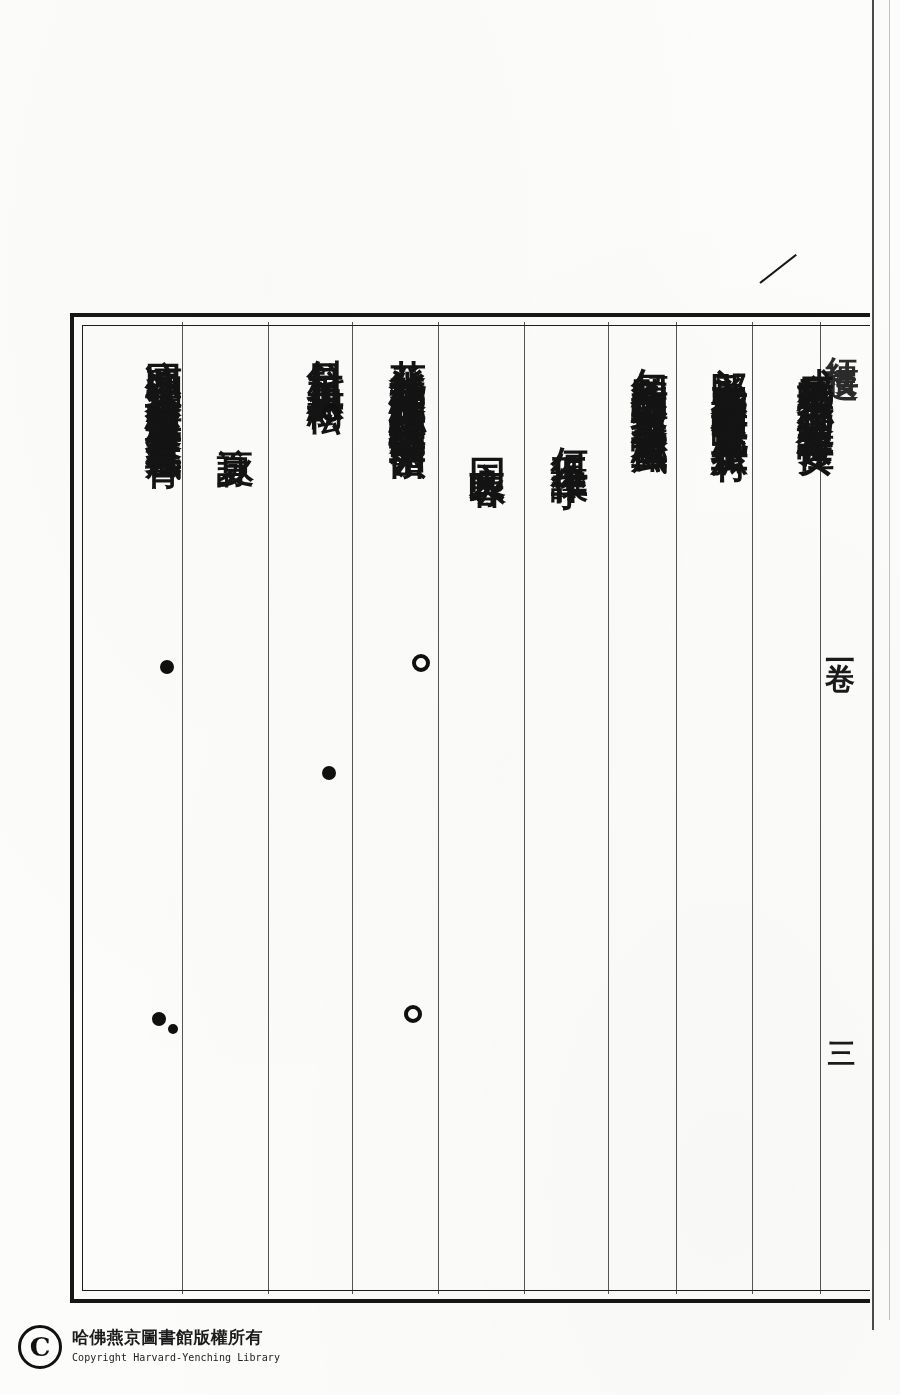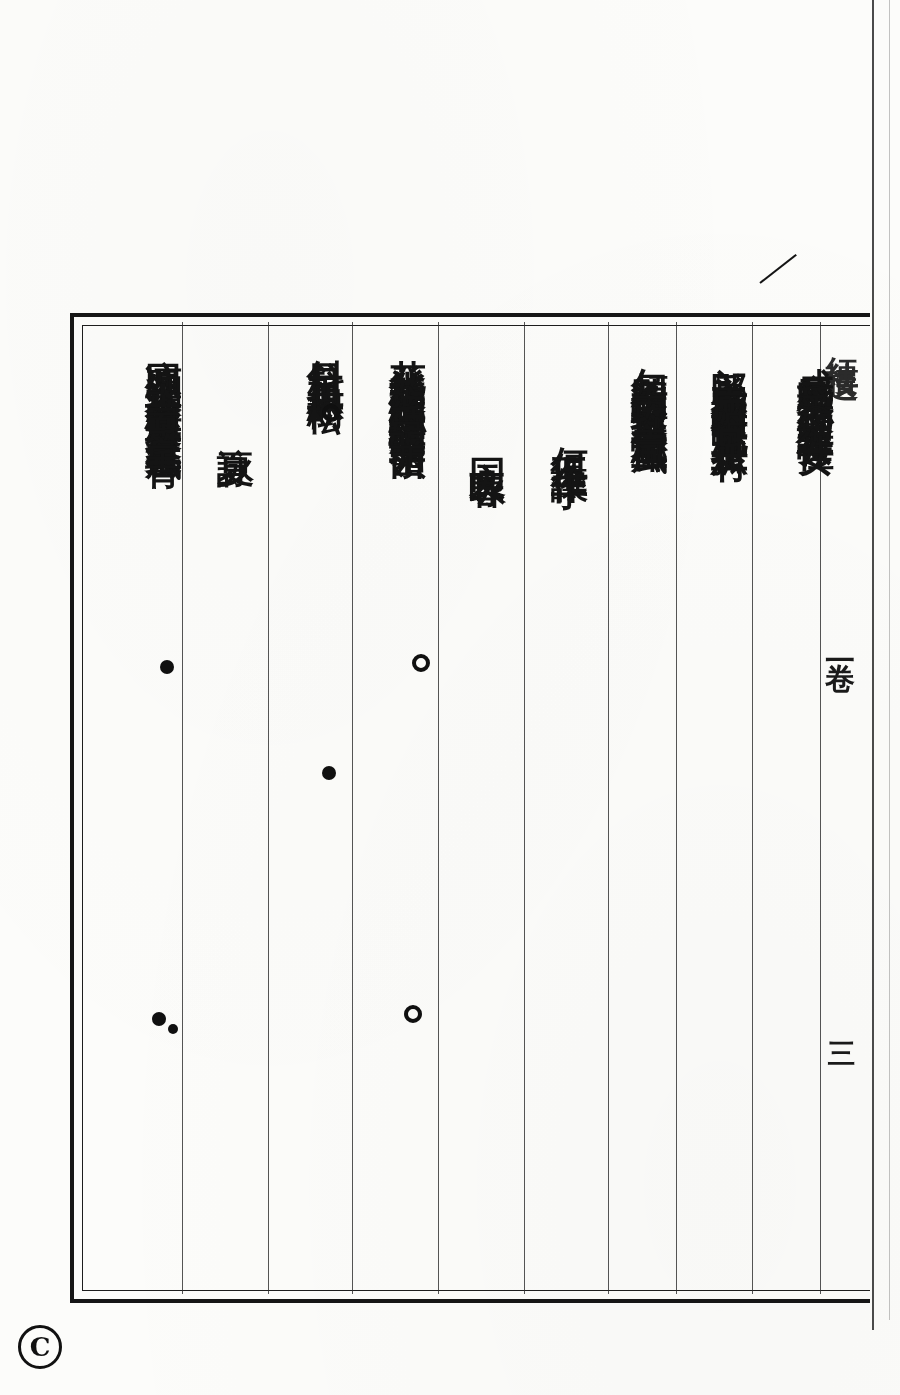--- a/index.html
+++ b/index.html
@@ -248,14 +248,18 @@
   <div class="ink-ring" style="left:322px; top:404px;"></div>
   <div class="ink-ring" style="left:412px; top:654px;"></div>
   <div class="ink-ring" style="left:404px; top:1005px;"></div>
   <div class="ink-dot" style="left:322px; top:766px;"></div>
   <div class="ink-dot" style="left:160px; top:660px;"></div>
   <div class="ink-dot" style="left:152px; top:1012px;"></div>
   <div class="ink-small" style="left:168px; top:1024px;"></div>
 
   <div class="stamp">
     <div class="stamp-circle">C</div>
+    <div class="stamp-text">
+      <div class="stamp-cn">哈佛燕京圖書館版權所有</div>
+      <div class="stamp-en">Copyright Harvard-Yenching Library</div>
+    </div>
   </div>
 </div>
 
 </body></html>

